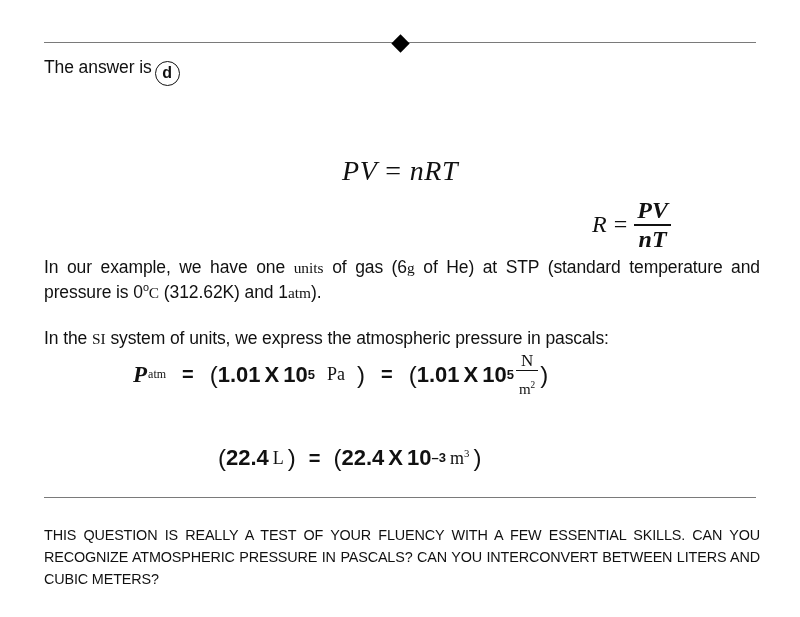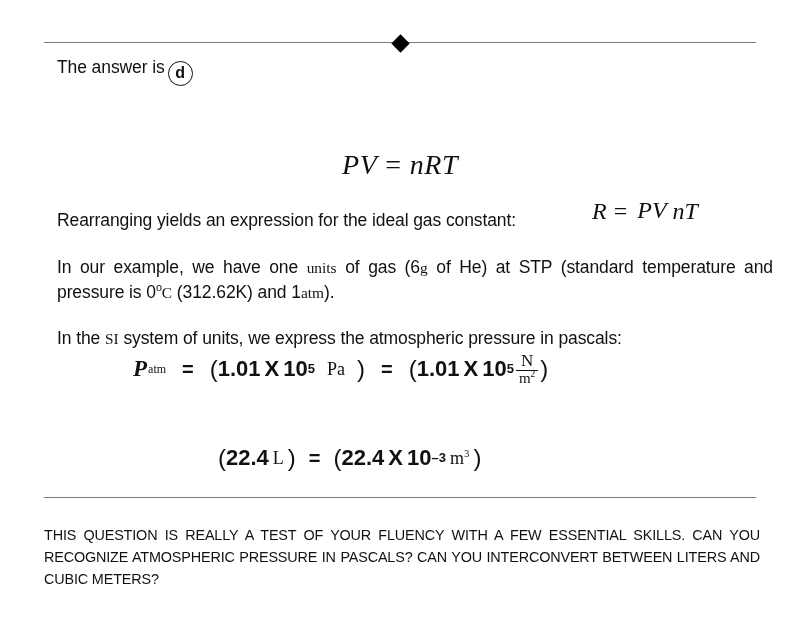--- a/index.html
+++ b/index.html
@@ -53,21 +53,20 @@
   }
 
   
   .body-text {
     position: absolute;
     font-family: "Liberation Sans", sans-serif;
     font-size: 17.5px;
     line-height: 25px;
     color: #111111;
     letter-spacing: -0.1px;
-    margin-left: 13px;
   }
   .justify {
     text-align: justify;
     text-align-last: left;
   }
 
   
   .sf {
     font-family: "Liberation Serif", serif;
     font-size: 0.88em;
@@ -132,21 +131,21 @@
 
   
   .math-serif {
     font-family: "Liberation Serif", serif;
     font-style: italic;
     color: #111111;
   }
   #eq-pvnrt {
     position: absolute;
     left: 0;
-    top: 149px;
+    top: 155px;
     width: 800px;
     text-align: center;
     font-size: 28px;
     letter-spacing: 0.5px;
   }
   #eq-pvnrt .op {
     font-style: normal;
     padding: 0 2px;
   }
 
@@ -160,24 +159,25 @@
     align-items: center;
     white-space: nowrap;
   }
   #eq-r .eqsign {
     font-family: "Liberation Serif", serif;
     font-style: normal;
     margin: 0 7px;
   }
   .frac {
     display: inline-flex;
-    flex-direction: row;
+    flex-direction: column;
     align-items: center;
     vertical-align: middle;
     line-height: 1.05;
+    font-weight: bold;
   }
   .frac .num { padding: 0 3px 1px 3px; }
   .frac .den { padding: 1px 3px 0 3px; }
   .frac .bar {
     width: 100%;
     height: 1.6px;
     background: #111111;
   }
 
   
@@ -238,21 +238,21 @@
     align-items: center;
     vertical-align: middle;
     font-family: "Liberation Serif", serif;
     font-weight: normal;
     font-size: 17px;
     line-height: 1.05;
     margin: 0 2px;
   }
   .unitfrac .bar { width: 100%; height: 1.4px; background: #111111; }
   .unitfrac .num2 { padding: 0 3px; }
-  .unitfrac .den2 { padding: 0 3px; font-size: 15px; }
+  .unitfrac .den2 { padding: 0 3px; font-size: 15px; margin-top: 11px; }
   .unitfrac sup { font-size: 0.62em; vertical-align: super; line-height: 0; }
 
   
   #eq-liter {
     position: absolute;
     left: 218px;
     top: 444px;
     font-size: 22px;
     display: flex;
     align-items: center;
@@ -339,21 +339,20 @@
 
   <div class="body-text" id="answer-line">
     <span>The answer is</span><span class="circled">d</span>
   </div>
 
 
   <div class="math-serif" id="eq-pvnrt">
     <span>P</span><span>V</span> <span class="op">=</span> <span>n</span><span>R</span><span>T</span>
   </div>
 
-  <div class="body-text" id="rearrange-line">Rearranging yields an expression for the ideal gas constant:</div>
 
   <div class="math-serif" id="eq-r">
     <span>R</span>
     <span class="eqsign">=</span>
     <span class="frac">
       <span class="num">PV</span>
       <span class="bar"></span>
       <span class="den">nT</span>
     </span>
   </div>

